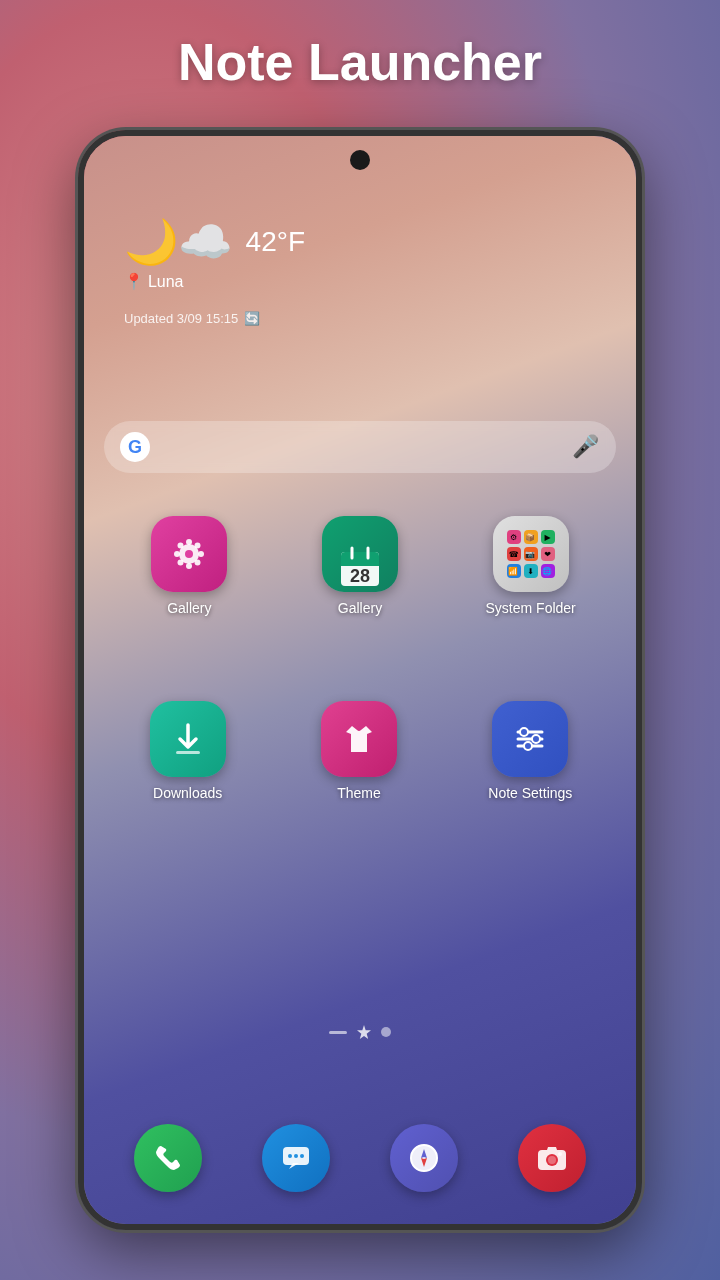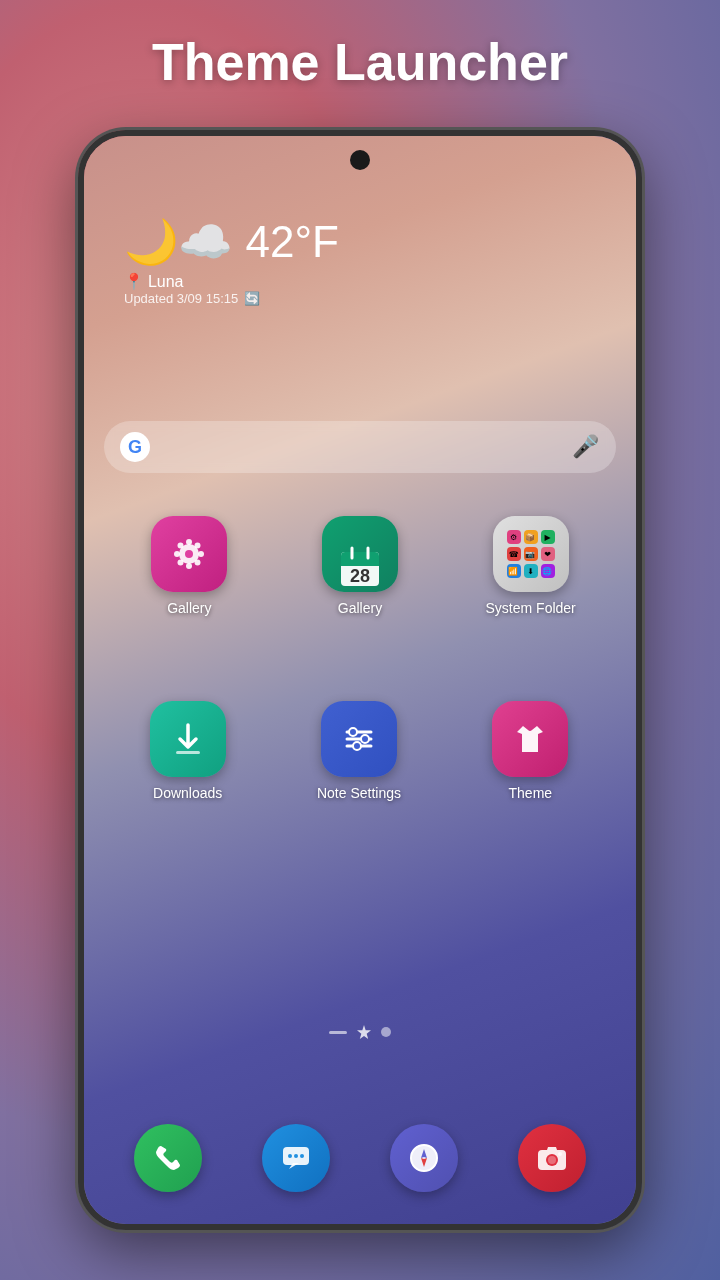--- a/index.html
+++ b/index.html
@@ -65,36 +65,36 @@
     .weather-top {
       display: flex;
       align-items: center;
       gap: 12px;
     }
     .weather-icon {
       font-size: 44px;
       opacity: 0.9;
     }
     .weather-temp {
-      font-size: 44px;
+      font-size: 28px;
       font-weight: 300;
       color: white;
     }
     .weather-location {
       display: flex;
       align-items: center;
       gap: 4px;
       margin-top: 4px;
       font-size: 16px;
       color: white;
     }
     .weather-updated {
       font-size: 13px;
       color: rgba(255,255,255,0.85);
-      margin-top: 0;
+      margin-top: 20px;
       display: flex;
       align-items: center;
       gap: 6px;
     }
 
     
     .search-bar {
       position: absolute;
       top: 285px;
       left: 20px;
@@ -234,21 +234,21 @@
       height: 20px;
       background: #1a1a1a;
       border-radius: 50%;
     }
   </style>
 </head>
 <body>
 
 <div class="bg-blur"></div>
 
-<h1 class="page-title">Theme Launcher</h1>
+<h1 class="page-title">Note Launcher</h1>
 
 <div class="phone-frame">
   <div class="phone-screen">
 
     <div class="pin-hole"></div>
 
     <div class="weather-widget">
       <div class="weather-top">
         <span class="weather-icon">🌙☁️</span>
         <span class="weather-temp">42°F</span>
@@ -328,43 +328,43 @@
         <div class="app-icon icon-downloads">
           <svg width="40" height="40" viewBox="0 0 40 40" fill="none">
             <path d="M20 6 L20 26 M12 20 L20 28 L28 20" stroke="white" stroke-width="3.5" stroke-linecap="round" stroke-linejoin="round"></path>
             <rect x="8" y="32" width="24" height="3" rx="1.5" fill="white" fill-opacity="0.7"></rect>
           </svg>
         </div>
         <span class="app-label">Downloads</span>
       </div>
 
       <div class="app-item">
+        <div class="app-icon icon-theme">
+          <svg width="42" height="42" viewBox="0 0 42 42" fill="none">
+
+            <path d="M14 8 L8 14 L13 16 L13 34 L29 34 L29 16 L34 14 L28 8 L23 12 Q21 14 19 12 Z" fill="white" fill-opacity="0.95"></path>
+          </svg>
+        </div>
+        <span class="app-label">Theme</span>
+      </div>
+
+      <div class="app-item">
         <div class="app-icon icon-note-settings">
           <svg width="40" height="40" viewBox="0 0 40 40" fill="none">
             <line x1="8" y1="13" x2="32" y2="13" stroke="white" stroke-width="3" stroke-linecap="round"></line>
             <line x1="8" y1="20" x2="32" y2="20" stroke="white" stroke-width="3" stroke-linecap="round"></line>
             <line x1="8" y1="27" x2="32" y2="27" stroke="white" stroke-width="3" stroke-linecap="round"></line>
             <circle cx="14" cy="13" r="4" fill="#4060d0" stroke="white" stroke-width="2"></circle>
             <circle cx="26" cy="20" r="4" fill="#4060d0" stroke="white" stroke-width="2"></circle>
             <circle cx="18" cy="27" r="4" fill="#4060d0" stroke="white" stroke-width="2"></circle>
           </svg>
         </div>
         <span class="app-label">Note Settings</span>
       </div>
 
-      <div class="app-item">
-        <div class="app-icon icon-theme">
-          <svg width="42" height="42" viewBox="0 0 42 42" fill="none">
-
-            <path d="M14 8 L8 14 L13 16 L13 34 L29 34 L29 16 L34 14 L28 8 L23 12 Q21 14 19 12 Z" fill="white" fill-opacity="0.95"></path>
-          </svg>
-        </div>
-        <span class="app-label">Theme</span>
-      </div>
-
     </div>
 
     <div class="page-dots">
       <div class="dot-dash"></div>
       <div class="dot-home"></div>
       <div class="dot-circle"></div>
     </div>
 
     <div class="dock">
 

